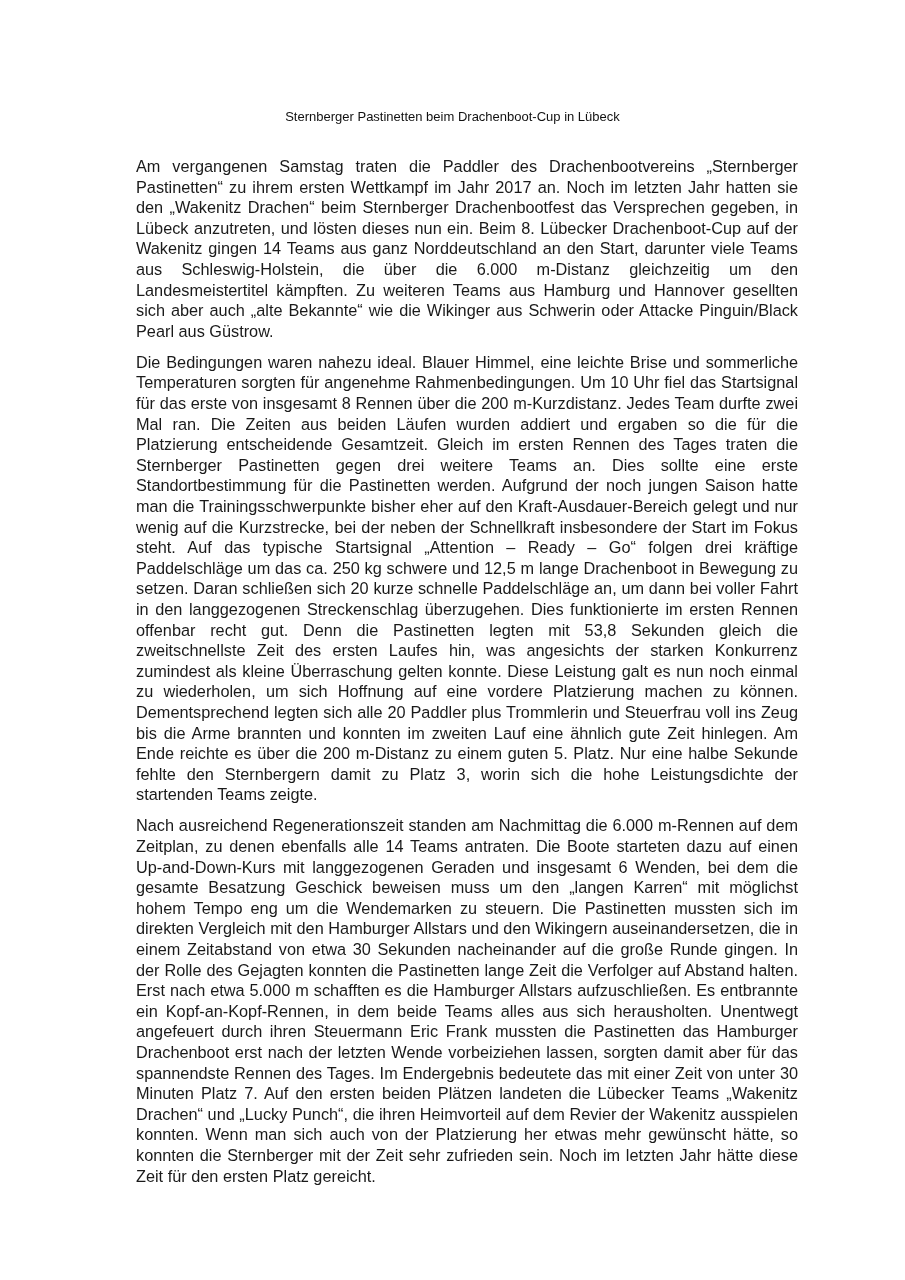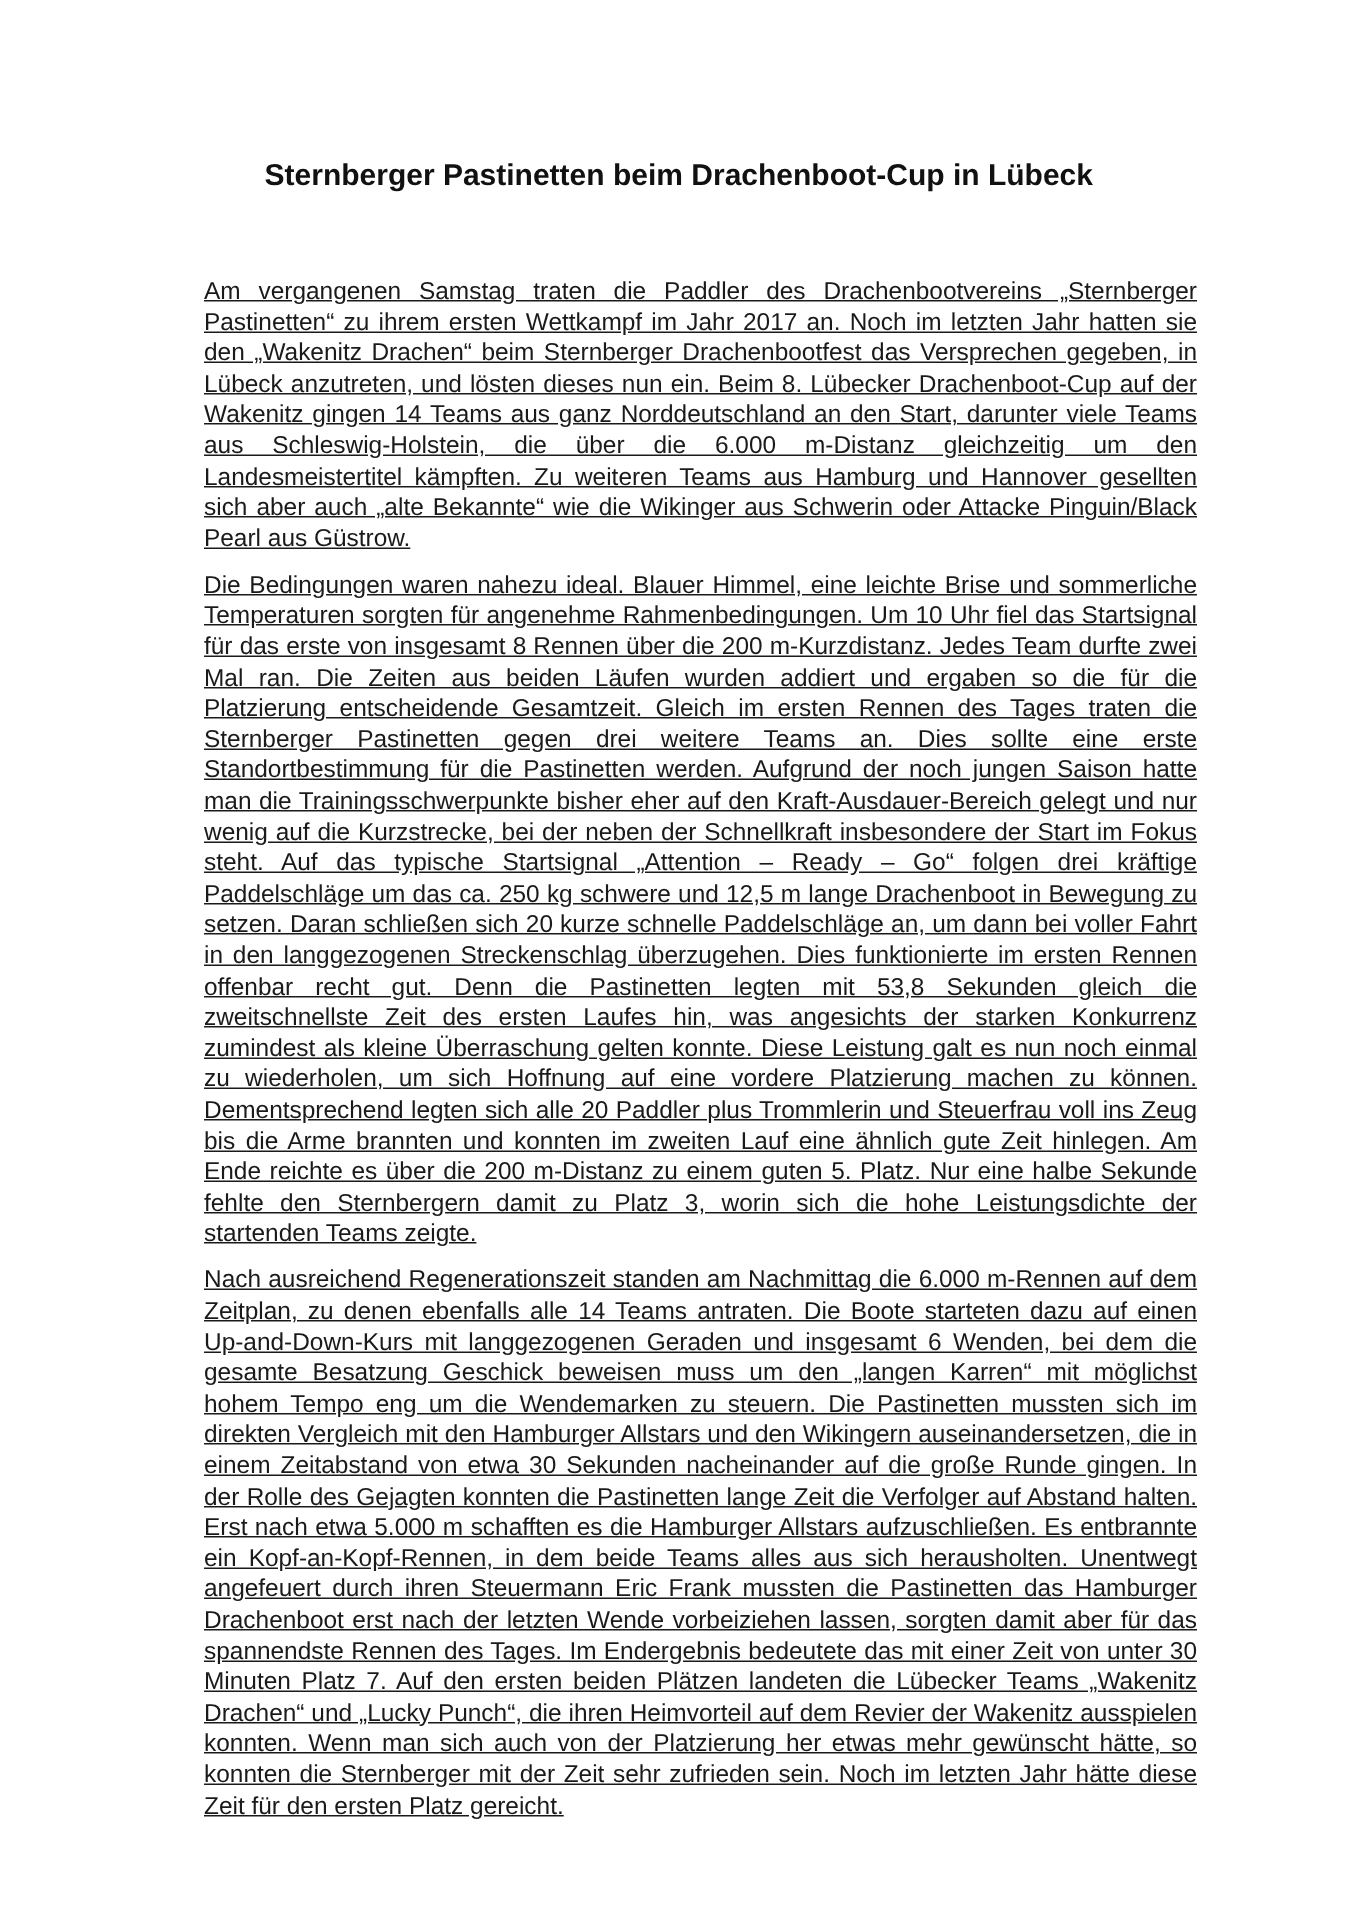--- a/index.html
+++ b/index.html
@@ -21,32 +21,31 @@
     width: 905px;
     height: 1280px;
     background: #ffffff;
   }
   .title {
     position: absolute;
     top: 107px;
     left: 0;
     width: 905px;
     text-align: center;
-    font-weight: bold;
-    font-size: 20px;
+    font-weight: normal;
+    font-size: 13px;
     line-height: 20px;
     margin: 0;
     color: #111;
   }
   .body {
     position: absolute;
     left: 136px;
-    top: 184px;
+    top: 156px;
     width: 662px;
-    text-decoration: underline;
   }
   .para {
     margin: 0 0 10.5px 0;
     font-size: 16.3px;
     line-height: 20.6px;
     text-align: justify;
     text-justify: inter-word;
     hyphens: none;
   }
 </style>

